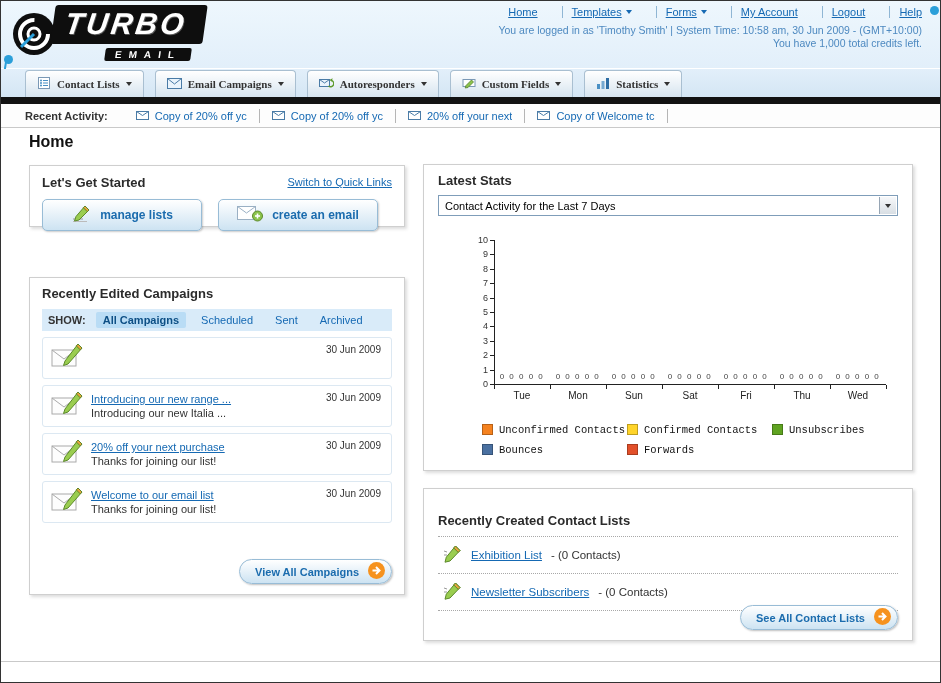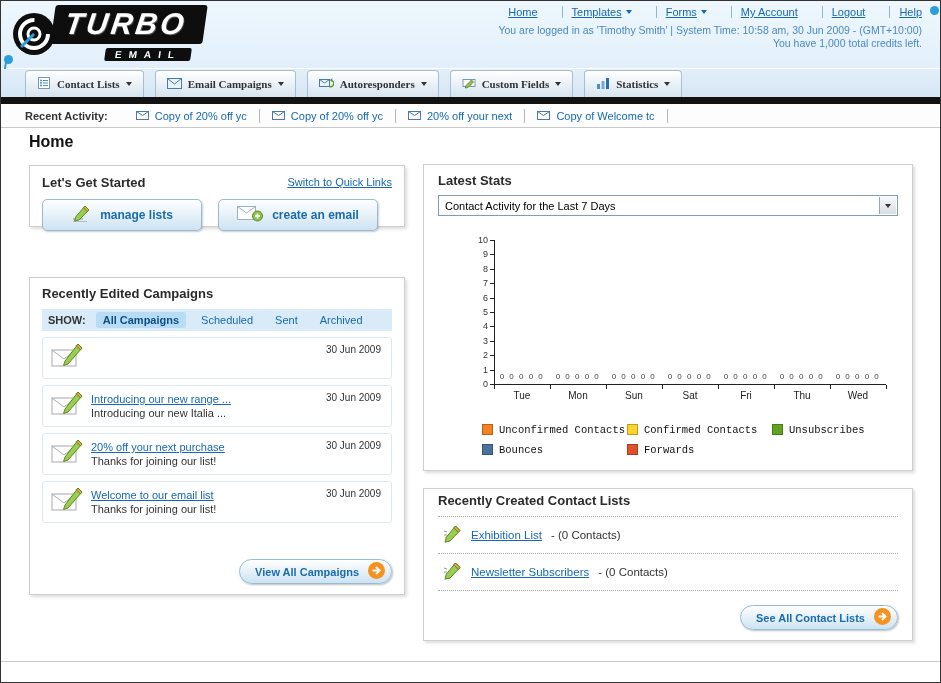--- a/index.html
+++ b/index.html
@@ -69,21 +69,21 @@
   .chart { position:relative; margin-top:16px; height:180px; }
   .axis { position:absolute; background:#222; }
   .tickmark { position:absolute; background:#222; }
   .ytick-label { position:absolute; font-size:9px; color:#333; text-align:right; }
   .xtick-label { position:absolute; font-size:10px; color:#222; text-align:center; }
   .zeros { position:absolute; font-size:8px; color:#444; text-align:center; letter-spacing:1.5px; white-space:nowrap; }
   .legend { margin-top:10px; margin-left:44px; width:445px; display:flex; flex-wrap:wrap;font-family:Liberation Mono, monospace; }
   .legend-item { width:145px; display:flex; align-items:center; gap:6px; height:15px; margin-bottom:5px; font-size:10.5px; color:#111; }
   .legend-swatch { width:11px; height:11px; flex:none; display:inline-block; border:1px solid rgba(0,0,0,0.25); }
 
-  #panel-contact-lists { left:422px; top:487px; width:490px; height:153px; padding:4px 14px; }
+  #panel-contact-lists { left:422px; top:487px; width:490px; height:153px; padding:24px 14px; }
   .cl-list { margin-top:8px; border-top:1px dotted #a8a8a8; }
   .cl-item { display:flex; align-items:center; gap:9px; padding:7px 4px; border-bottom:1px dotted #a8a8a8; font-size:11.5px; }
   .cl-name { color:#1569b3; text-decoration:underline; cursor:pointer; }
   .cl-detail { color:#333; }
 
   .footer-line { position:absolute; top:660px; left:0; width:100%; height:1px; background:#c9c9c9; }
 </style>
 </head>
 <body>
 

